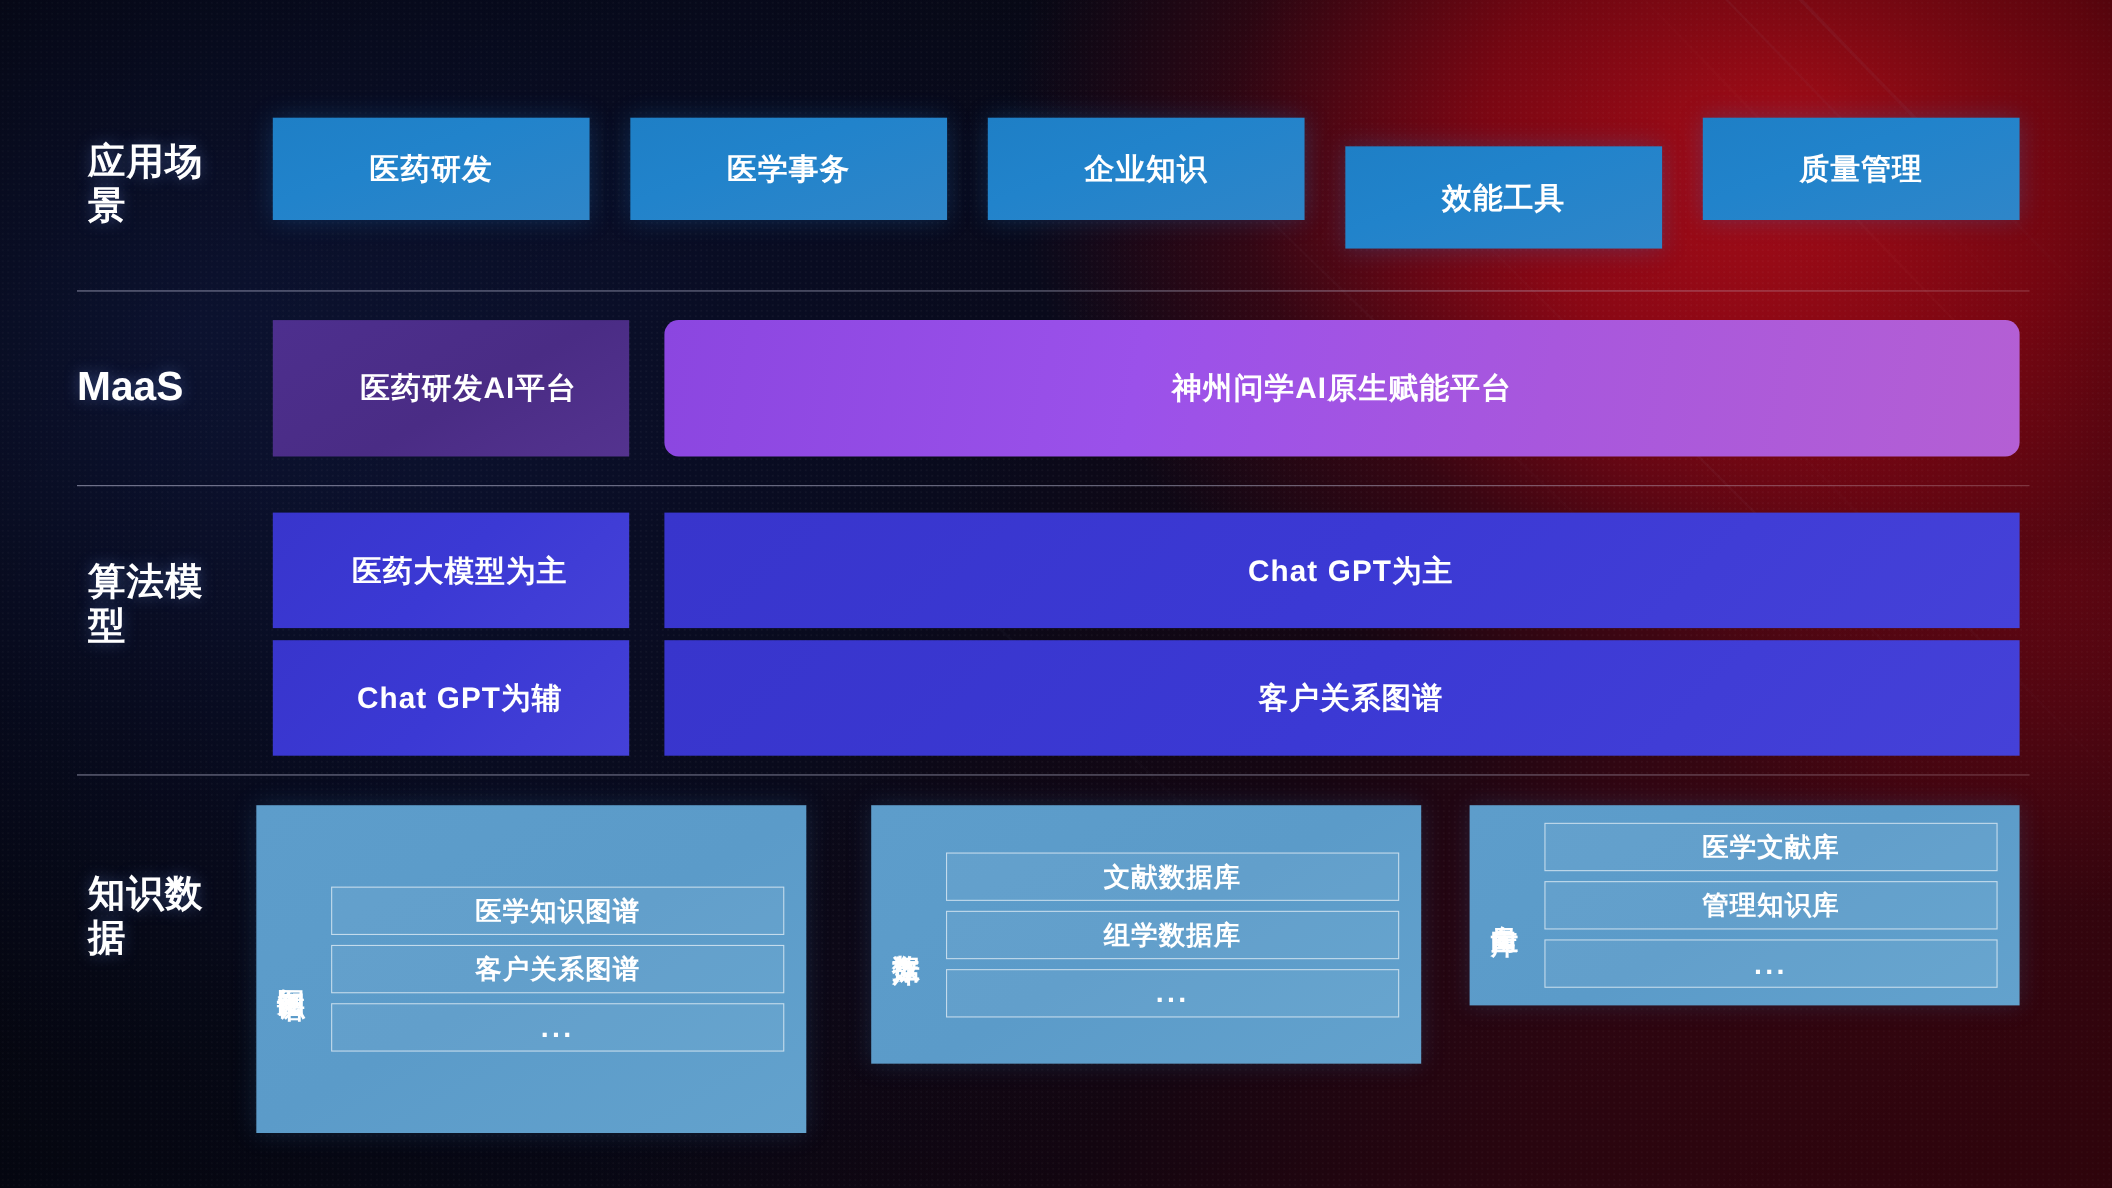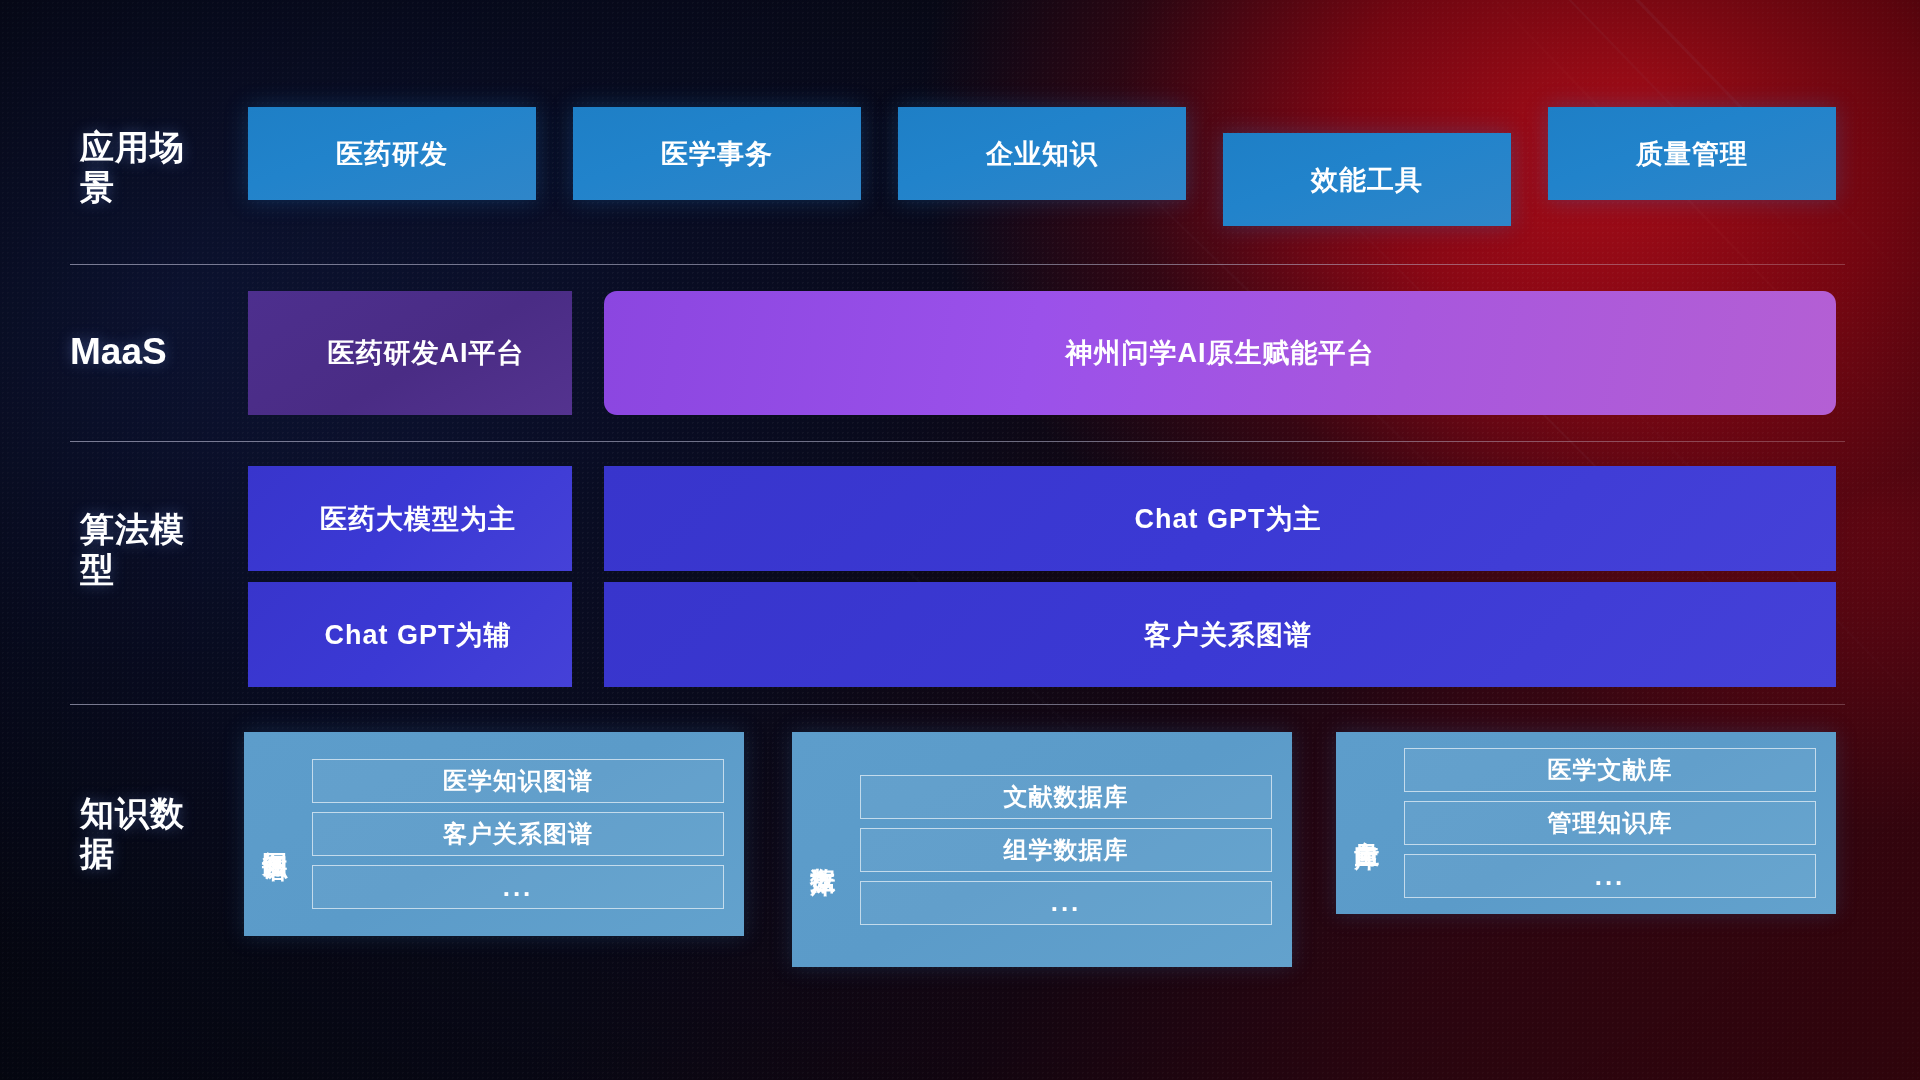--- a/index.html
+++ b/index.html
@@ -194,21 +194,21 @@
 
     <div class="box box-maas-left" style="left:248px; top:291px; width:324px; height:124px;padding-left:32px;">医药研发AI平台</div>
     <div class="box box-maas-right" style="left:604px; top:291px; width:1232px; height:124px;">神州问学AI原生赋能平台</div>
 
     <div class="box box-algo" style="left:248px; top:466px; width:324px; height:105px;">医药大模型为主</div>
     <div class="box box-algo" style="left:604px; top:466px; width:1232px; height:105px;">Chat GPT为主</div>
 
     <div class="box box-algo" style="left:248px; top:582px; width:324px; height:105px;">Chat GPT为辅</div>
     <div class="box box-algo" style="left:604px; top:582px; width:1232px; height:105px;">客户关系图谱</div>
 
-    <div class="kpanel" style="left:244px; top:732px; width:500px; height:204px;">
+    <div class="kpanel" style="left:233px; top:732px; width:500px; height:298px;">
       <div class="kpanel-title">知识图谱</div>
       <div class="kpanel-items">
         <div class="kitem">医学知识图谱</div>
         <div class="kitem">客户关系图谱</div>
         <div class="kitem ellipsis">...</div>
       </div>
     </div>
 
     <div class="kpanel" style="left:792px; top:732px; width:500px; height:235px;">
       <div class="kpanel-title">数据库</div>

